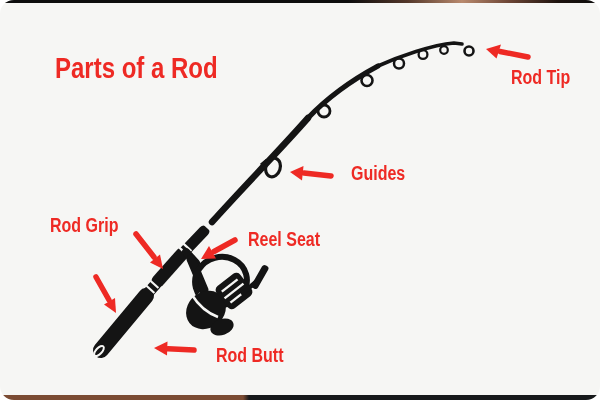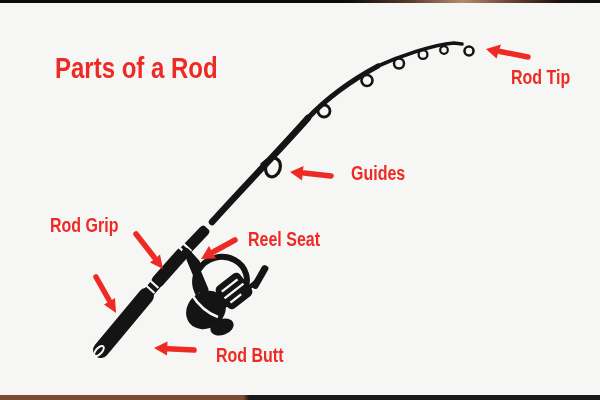--- a/index.html
+++ b/index.html
@@ -2,20 +2,21 @@
 <html style="--background: #f6f6f4; --accent: #ee2a24; --ink: #141414; --frame_brown: #7b4b33;"><head>
 <meta charset="utf-8">
 <style>
   html,body{margin:0;padding:0;}
   .stage{
     position:relative;
     width:600px;height:400px;
     background:var(--background,#f6f6f4);
     overflow:hidden;
     font-family:"Liberation Sans",sans-serif;
+    border-radius:14px;
   }
   .edge-strip{position:absolute;left:0;width:600px;}
   .edge-strip.top{
     top:0;height:3px;
     background:linear-gradient(to right,#0d0d0d 0%,#0d0d0d 58%,#54382a 68%,#b98a6e 77%,#6b4434 85%,#1d130e 93%,#0d0d0d 100%);
   }
   .edge-strip.bottom{
     bottom:0;height:5px;
     background:linear-gradient(to right,var(--frame_brown,#7b4b33) 0%,var(--frame_brown,#7b4b33) 40.5%,#17191b 41.5%,#17191b 100%);
   }

